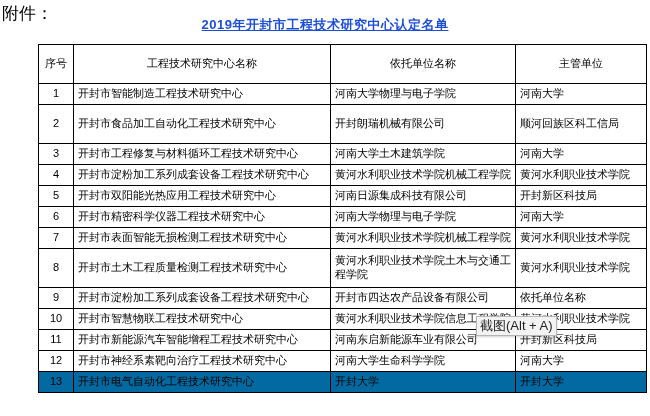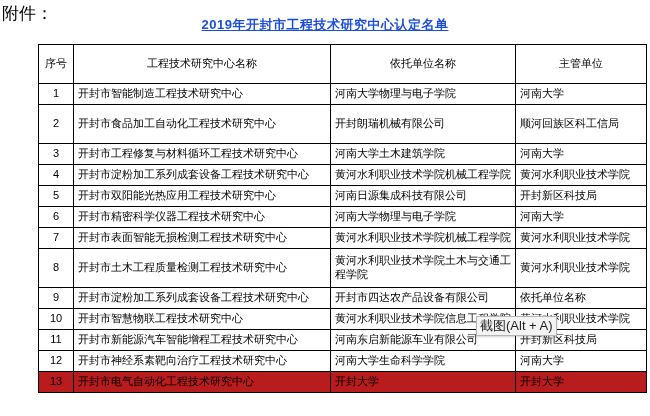--- a/index.html
+++ b/index.html
@@ -67,21 +67,21 @@
   }
   .hdr-center { text-align: center !important; }
 
   tbody td {
     height: 16px;
   }
   tbody tr.tall td {
     height: 34px;
   }
   .row-selected td {
-    background: #b91c1c;
+    background: #0369a1;
   }
   .tooltip-badge {
     position: absolute;
     left: 476px;
     top: 316px;
     background: #f3f3f3;
     border: 1px solid #b5b5b5;
     font-size: 13px;
     color: #222;
     padding: 1px 3px;

